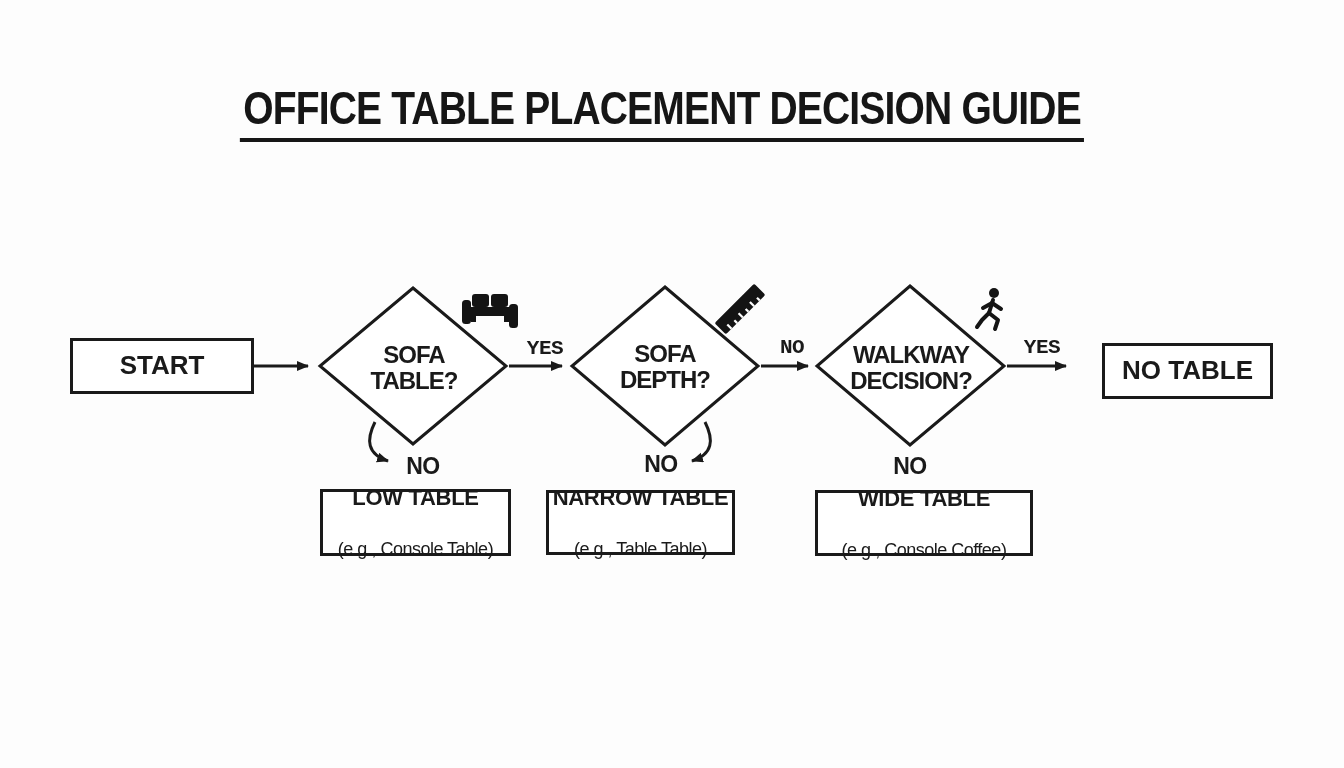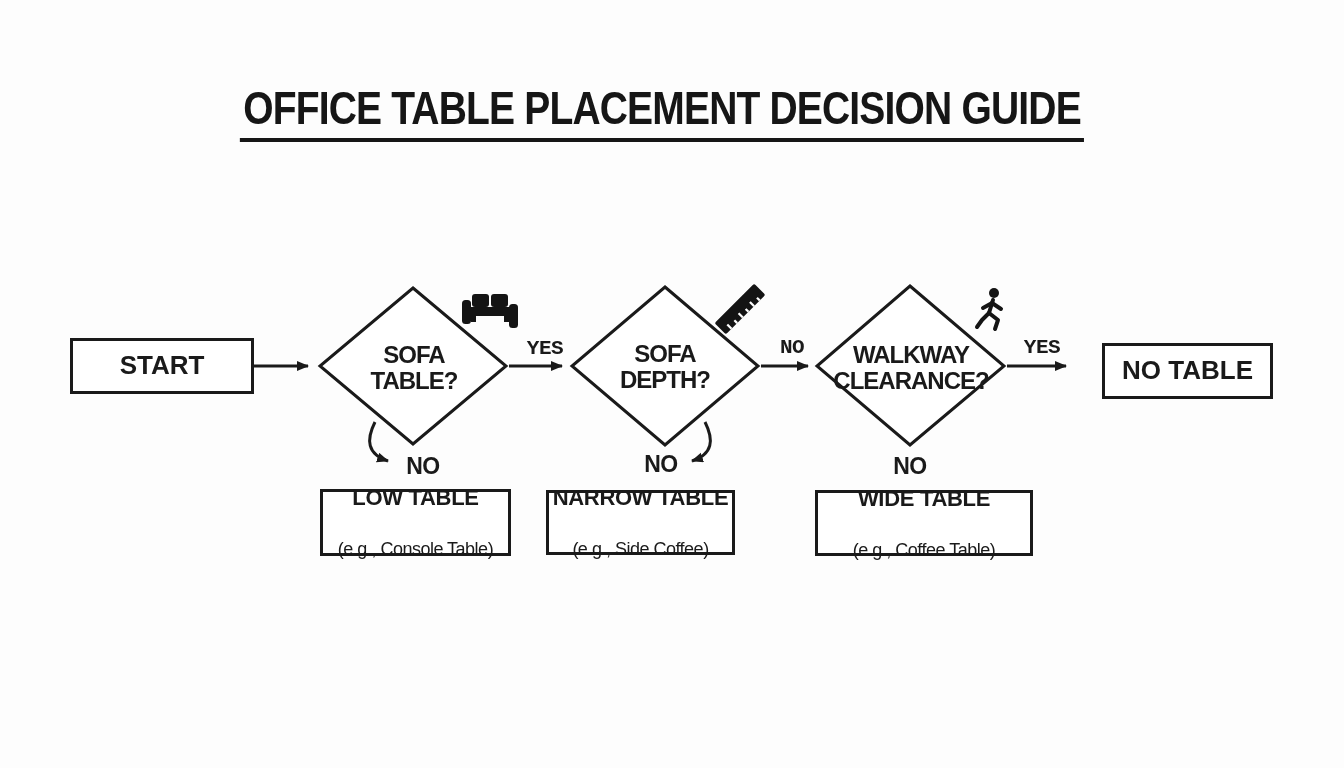--- a/index.html
+++ b/index.html
@@ -205,37 +205,37 @@
   <div class="diamond-label" id="d1-label">
     <div>SOFA</div>
     <div>TABLE?</div>
   </div>
   <div class="diamond-label" id="d2-label">
     <div>SOFA</div>
     <div>DEPTH?</div>
   </div>
   <div class="diamond-label" id="d3-label">
     <div>WALKWAY</div>
-    <div>CLEARANCE?</div>
+    <div>DECISION?</div>
   </div>
 
   <div class="edge-label" id="lbl-yes1">YES</div>
   <div class="edge-label" id="lbl-no2">NO</div>
   <div class="edge-label" id="lbl-yes3">YES</div>
 
   <div class="no-label" id="lbl-no-d1">NO</div>
   <div class="no-label" id="lbl-no-d2">NO</div>
   <div class="no-label" id="lbl-no-d3">NO</div>
 
   <div class="node-box result-box" id="result-1">
     <div class="result-title">LOW TABLE</div>
     <div class="result-sub">(e.g., Console Table)</div>
   </div>
   <div class="node-box result-box" id="result-2">
     <div class="result-title">NARROW TABLE</div>
-    <div class="result-sub">(e.g., Side Coffee)</div>
+    <div class="result-sub">(e.g., Table Table)</div>
   </div>
   <div class="node-box result-box" id="result-3">
     <div class="result-title">WIDE TABLE</div>
-    <div class="result-sub">(e.g., Coffee Table)</div>
+    <div class="result-sub">(e.g., Console Coffee)</div>
   </div>
 
 </div>
 
 </body></html>

